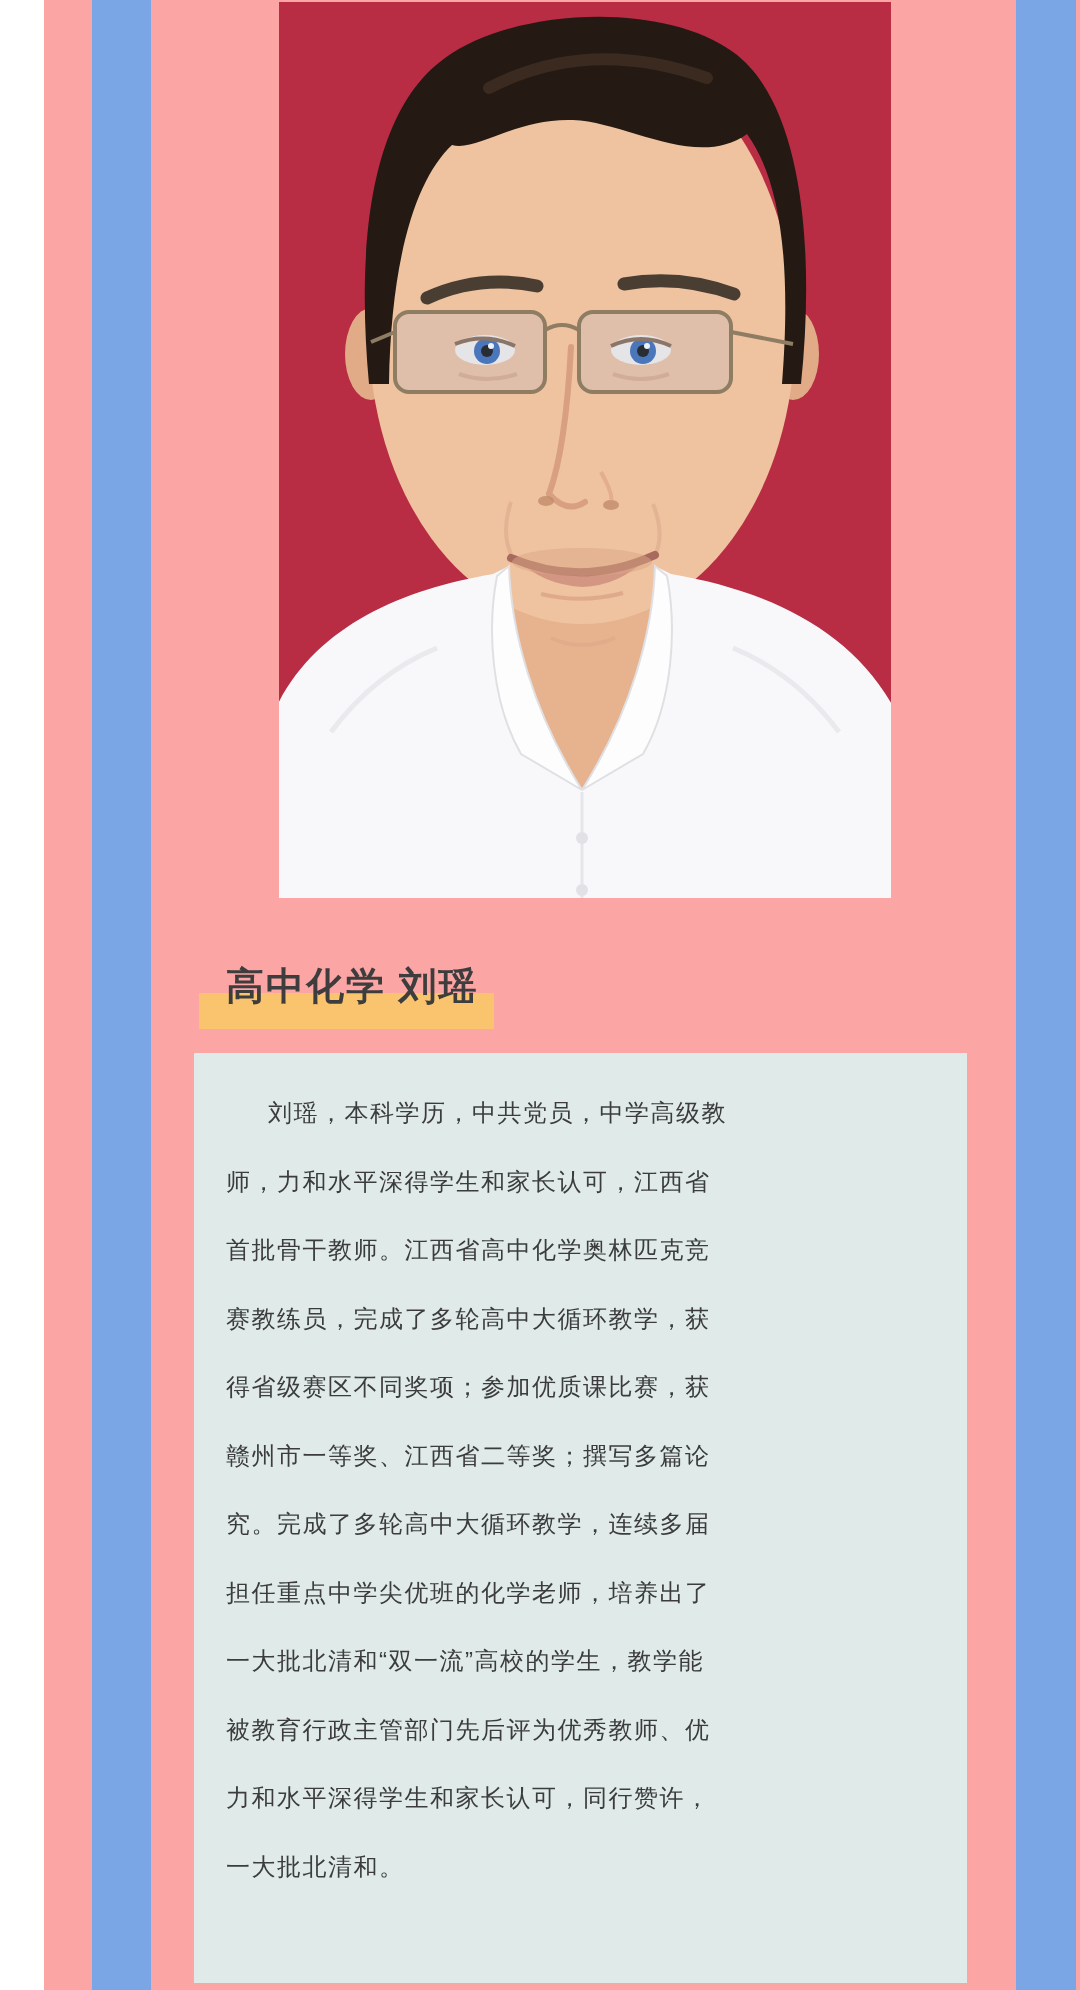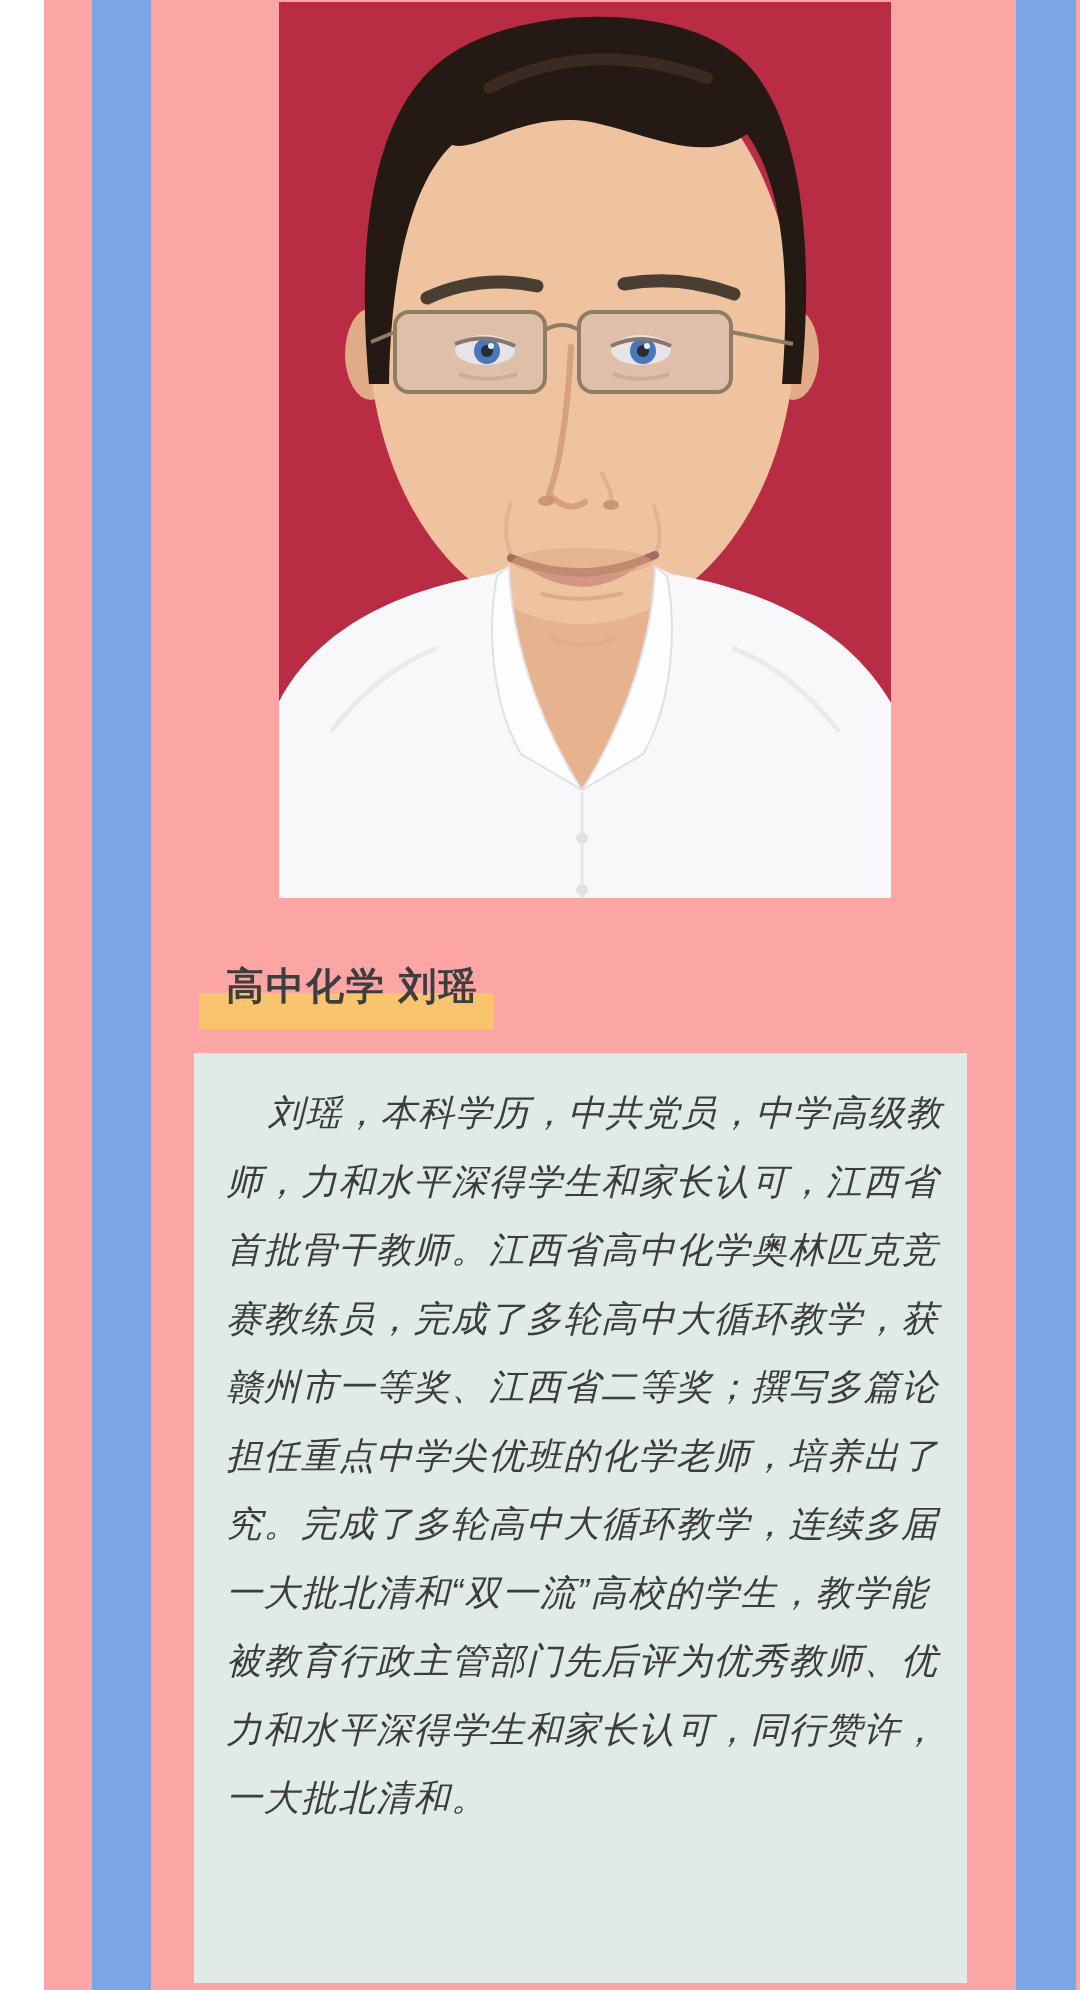--- a/index.html
+++ b/index.html
@@ -12,21 +12,21 @@
 
   .photo{position:absolute;left:235px;top:2px;width:612px;height:896px;margin:0;overflow:hidden;}
   .photo svg{display:block;}
 
   .title-highlight{position:absolute;left:155px;top:993px;width:295px;height:36px;z-index:1;}
   .title-text{position:absolute;left:182px;top:964px;margin:0;z-index:2;
     font-size:38px;font-weight:bold;letter-spacing:2px;line-height:44px;white-space:nowrap;}
 
   .bio{position:absolute;left:150px;top:1053px;width:773px;height:930px;box-sizing:border-box;
     padding:26px 12px 0 32px;}
-  .bio-line{font-size:36px;line-height:68.5px;letter-spacing:1.5px;white-space:nowrap;font-style:italic;}
+  .bio-line{font-size:24px;line-height:68.5px;letter-spacing:1.5px;white-space:nowrap;}
   .bio-line.indent{text-indent:42px;}
 
   .scroll-thumb{position:absolute;left:1069px;top:1552px;width:11px;height:121px;
     border-radius:6px 0 0 6px;}
 </style>
 </head>
 <body>
 
 <div class="canvas">
 
@@ -103,23 +103,24 @@
 
   <div class="title-highlight" style="background: rgb(249, 196, 109);"></div>
   <h1 class="title-text" style="color: rgb(61, 61, 61);">高中化学 刘瑶</h1>
 
   <section class="bio" style="background: rgb(223, 234, 233);">
     <div id="bio-lines" style="color: rgb(60, 60, 60);">
         <div class="bio-line indent">刘瑶，本科学历，中共党员，中学高级教</div>
         <div class="bio-line">师，力和水平深得学生和家长认可，江西省</div>
         <div class="bio-line">首批骨干教师。江西省高中化学奥林匹克竞</div>
         <div class="bio-line">赛教练员，完成了多轮高中大循环教学，获</div>
+        <div class="bio-line">得省级赛区不同奖项；参加优质课比赛，获</div>
         <div class="bio-line">赣州市一等奖、江西省二等奖；撰写多篇论</div>
+        <div class="bio-line">究。完成了多轮高中大循环教学，连续多届</div>
         <div class="bio-line">担任重点中学尖优班的化学老师，培养出了</div>
-        <div class="bio-line">究。完成了多轮高中大循环教学，连续多届</div>
         <div class="bio-line">一大批北清和“双一流”高校的学生，教学能</div>
         <div class="bio-line">被教育行政主管部门先后评为优秀教师、优</div>
         <div class="bio-line">力和水平深得学生和家长认可，同行赞许，</div>
         <div class="bio-line">一大批北清和。</div>
       </div>
   </section>
 
   <div class="scroll-thumb" style="background: rgb(188, 188, 188);"></div>
 
 </div>

